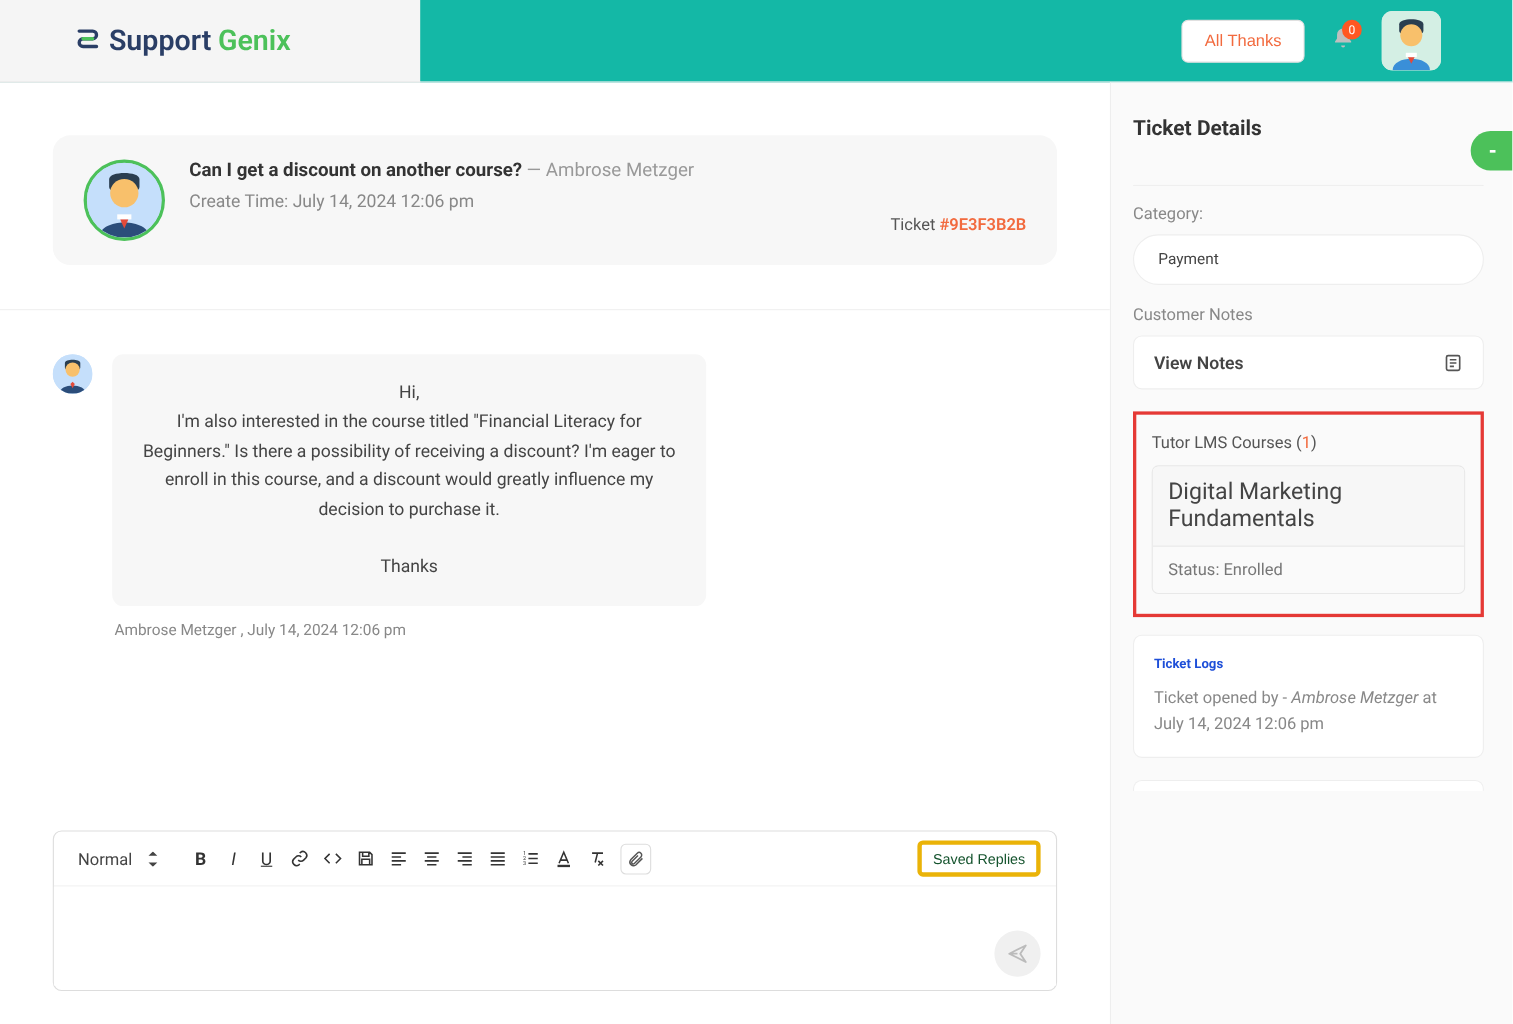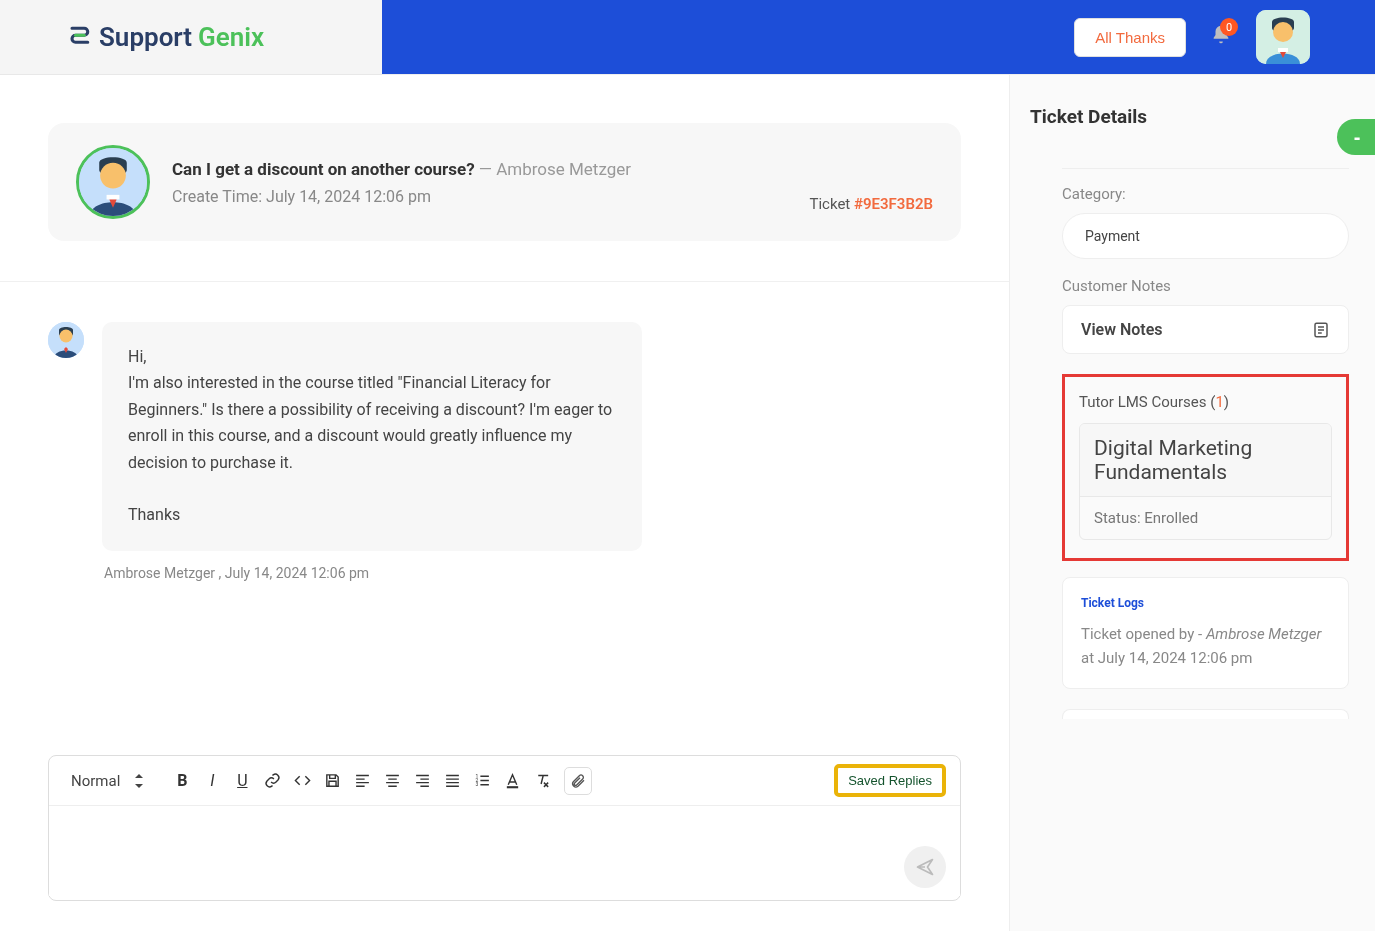--- a/index.html
+++ b/index.html
@@ -11,21 +11,21 @@
     overflow: hidden;
     color: #333;
   }
   
   .header {
     height: 75px;
     display: flex;
     align-items: center;
     justify-content: space-between;
     border-bottom: 1px solid #eee;
-    background: #1d4ed8;
+    background: #14b8a6;
     position: relative;
   }
   .logo-area {
     width: 382px;
     height: 75px;
     background: #f5f5f5;
     display: flex;
     align-items: center;
     padding-left: 65px;
     border-bottom: 1px solid #e8e8e8;
@@ -107,21 +107,20 @@
     position: relative;
     overflow: hidden;
   }
   
   .ticket-header-card {
     margin: 0 48px;
     background: #f7f7f7;
     border-radius: 16px;
     padding: 22px 28px;
     display: flex;
-    align-items: center;
     position: relative;
   }
   .ticket-avatar {
     width: 74px;
     height: 74px;
     border-radius: 50%;
     border: 3px solid #4cc15a;
     background: #c5dffb;
     margin-right: 22px;
     display: flex;
@@ -155,20 +154,21 @@
   .ticket-id-val { color: #f26a3e; font-weight: 600; }
   .divider-line {
     border-bottom: 1px solid #f0f0f0;
     margin-top: 40px;
   }
   
   .message-row {
     display: flex;
     padding: 40px 48px 0 48px;
     gap: 18px;
+    text-align: center;
   }
   .msg-avatar {
     width: 36px;
     height: 36px;
     border-radius: 50%;
     background: #c5dffb;
     display: flex;
     align-items: center;
     justify-content: center;
     overflow: hidden;
@@ -292,21 +292,20 @@
     font-weight: 700;
     display: flex;
     align-items: center;
     justify-content: center;
     cursor: pointer;
   }
   .sidebar-scroll {
     height: 680px;
     overflow-y: auto;
     padding-right: 6px;
-    margin-left: 32px;
   }
   .sidebar-scroll::-webkit-scrollbar { width: 10px; }
   .sidebar-scroll::-webkit-scrollbar-track { background: #f0f0f0; }
   .sidebar-scroll::-webkit-scrollbar-thumb { background: #c0c0c0; border-radius: 2px; }
   .field-label {
     font-size: 15px;
     color: #888;
     margin: 12px 0 10px 0;
   }
   .field-box {

